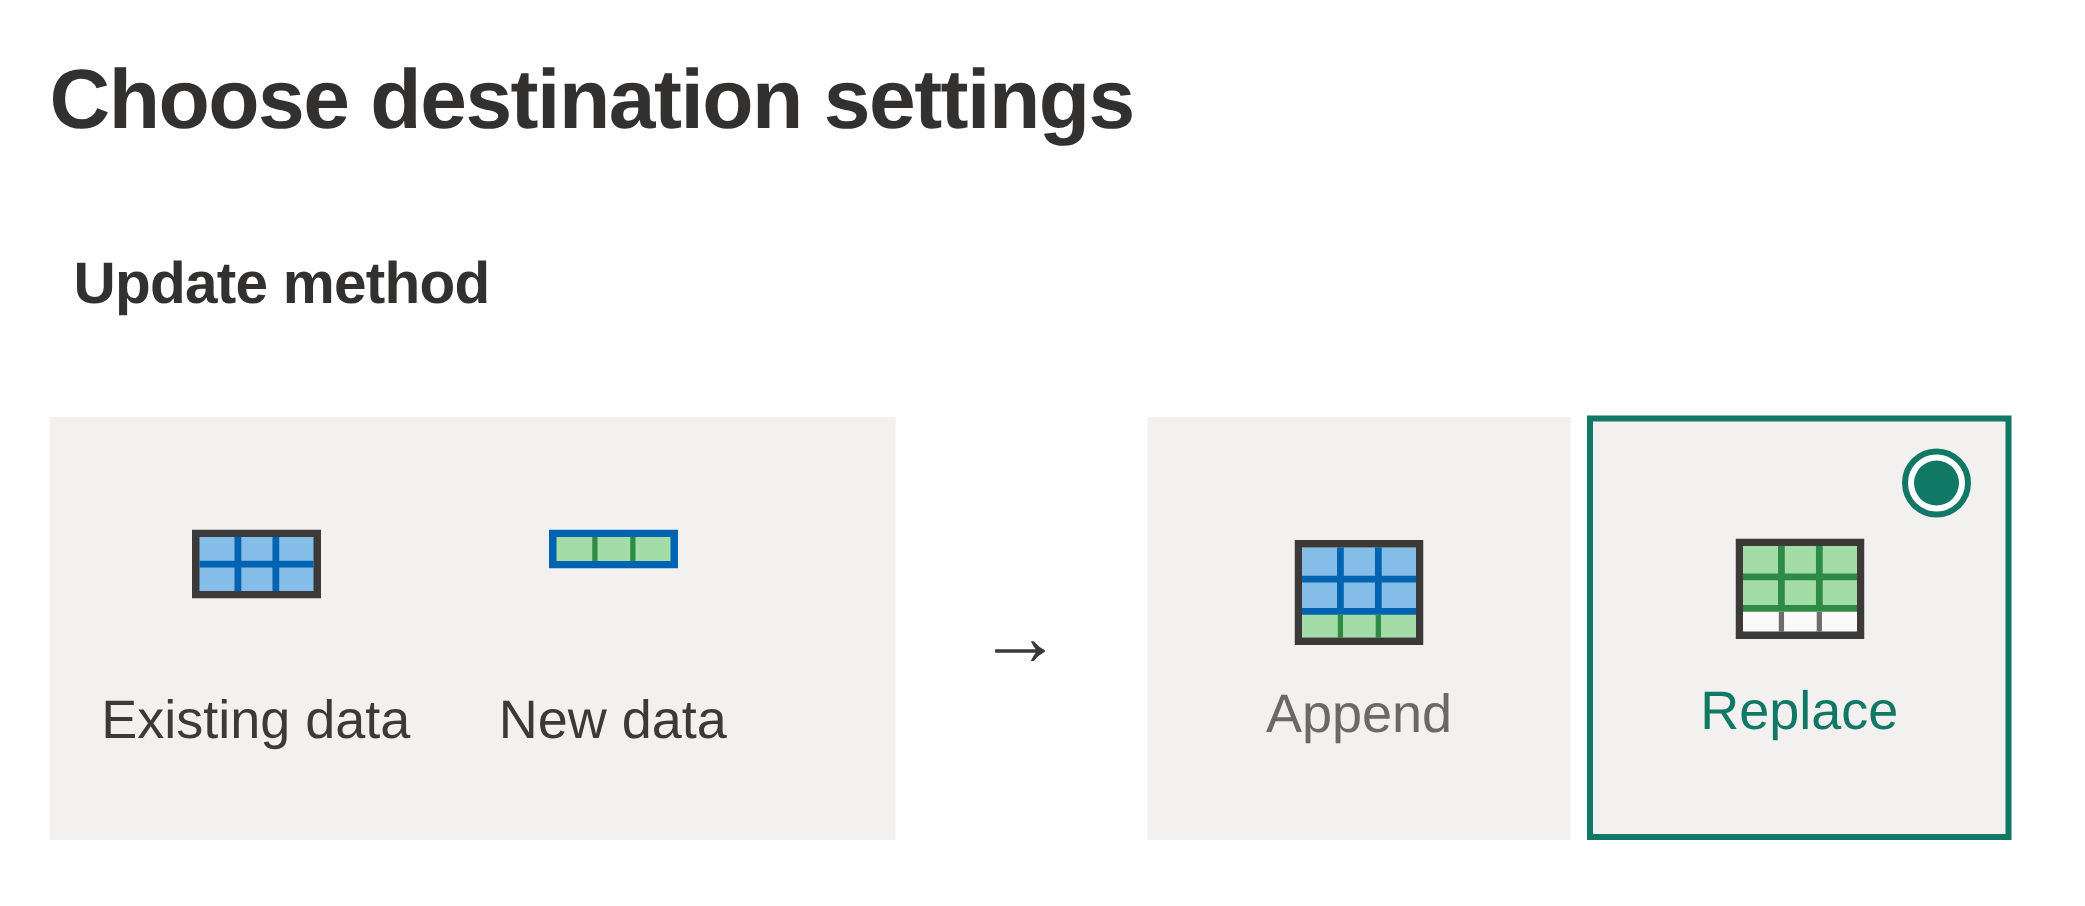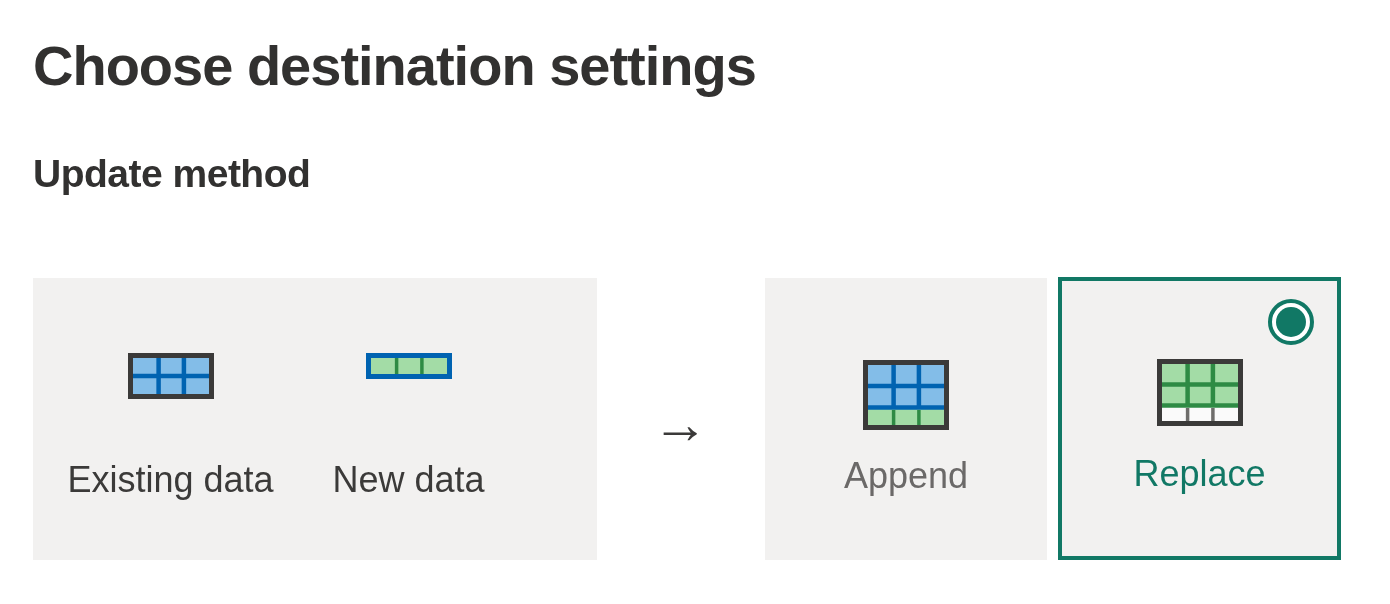--- a/index.html
+++ b/index.html
@@ -39,21 +39,21 @@
     font-weight: 700;
     letter-spacing: -1px;
     color: var(--text-dark);
     line-height: 1.2;
     white-space: nowrap;
   }
   .section {
     position: absolute;
     left: 33px;
     top: 153px;
-    margin: 0;
+    margin: 16px;
     font-size: 39px;
     font-weight: 700;
     letter-spacing: -0.5px;
     color: var(--text-dark);
     line-height: 1.1;
     white-space: nowrap;
   }
 
   .source-panel {
     position: absolute;

